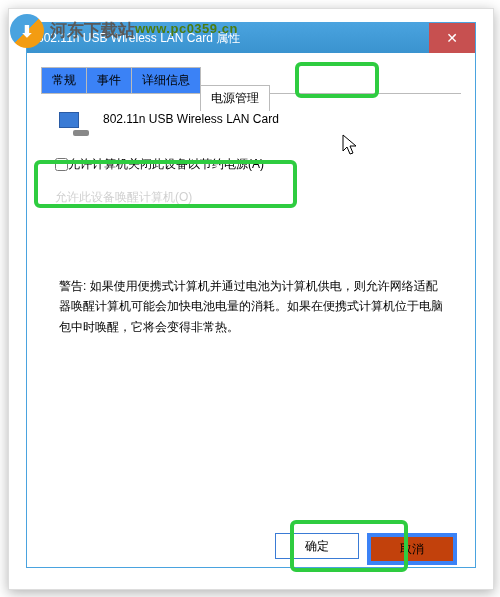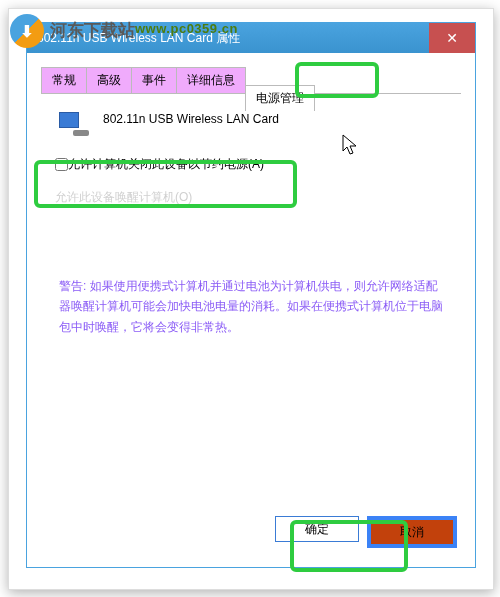--- a/index.html
+++ b/index.html
@@ -3,31 +3,31 @@
 <meta charset="utf-8">
 <style>
 body{margin:0;font-family:"Microsoft YaHei","Segoe UI",sans-serif;font-size:12px;background:#fff;width:500px;height:597px;position:relative;overflow:hidden}
 .shadow-box{position:absolute;left:8px;top:8px;width:484px;height:580px;background:#fff;box-shadow:0 3px 12px rgba(0,0,0,0.3);border:1px solid #ddd}
 .outer{position:absolute;left:26px;top:22px;width:448px;height:544px;border:1px solid #4aa3df;background:#fff}
 .titlebar{height:30px;background:linear-gradient(#4aa3df,#3a93cf);color:#fff;display:flex;align-items:center;padding-left:10px;font-size:12px}
 .titlebar .title{flex:1}
 .close-btn{width:46px;height:30px;background:#c75050;color:#fff;display:flex;align-items:center;justify-content:center;font-size:14px;cursor:pointer}
 .content{position:relative;padding:10px 14px;height:calc(100% - 30px);box-sizing:border-box}
 .tabs{display:flex;border-bottom:1px solid #bbb;margin-top:4px}
-.tab{padding:4px 10px;border:1px solid #bbb;border-bottom:none;background:#f0abfc;margin-right:-1px;font-size:12px;cursor:pointer}
+.tab{padding:4px 10px;border:1px solid #bbb;border-bottom:none;background:#3b82f6;margin-right:-1px;font-size:12px;cursor:pointer}
 .tab.active{background:#fff;position:relative;top:18px}
 .device-row{display:flex;align-items:flex-start;gap:10px;margin:18px 0 14px 18px}
 .device-icon{width:34px;height:30px;position:relative}
 .device-icon .screen{width:18px;height:14px;background:#3a7bd5;border:1px solid #2a5ba5;position:absolute;left:0;top:0}
 .device-icon .stick{width:16px;height:6px;background:#888;position:absolute;left:14px;top:18px;border-radius:2px}
 .checkbox-row{display:flex;align-items:center;gap:0;margin:6px 0 6px 14px;font-size:12px}
 .checkbox-row input{margin:0}
 .hidden-row{margin:16px 0 6px 14px;color:#888;font-size:12px;opacity:0.4}
-.warning{margin:70px 18px 0 18px;font-size:12px;line-height:1.7;color:#8b5cf6}
-.buttons{position:absolute;right:18px;bottom:19px;display:flex;gap:8px}
+.warning{margin:70px 18px 0 18px;font-size:12px;line-height:1.7;color:#000000}
+.buttons{position:absolute;right:18px;bottom:2px;display:flex;gap:8px}
 .btn{width:82px;height:24px;border:4px solid #3b82f6;background:#c2410c;font-size:12px;cursor:pointer;display:flex;align-items:center;justify-content:center}
 .btn.primary{border:1px solid #3a7bd5;background:#fff}
 .hl{position:absolute;border:4px solid #2ecc40;border-radius:6px;pointer-events:none;z-index:20}
 .hl1{left:295px;top:62px;width:76px;height:28px}
 .hl2{left:34px;top:160px;width:255px;height:40px}
 .hl3{left:290px;top:520px;width:110px;height:44px}
 .watermark{position:absolute;left:10px;top:14px;z-index:30;display:flex;align-items:center;gap:6px;pointer-events:none}
 .wm-icon{width:34px;height:34px;border-radius:50%;background:linear-gradient(135deg,#4aa3df 50%,#f39c12 50%);display:flex;align-items:center;justify-content:center;color:#fff;font-weight:bold;font-size:16px}
 .wm-text{display:flex;line-height:1.1}
 .wm-text .t1{font-size:17px;font-weight:bold;color:#595959}
@@ -50,21 +50,20 @@
 <div class="outer">
   <div class="titlebar">
     <span class="title">802.11n USB Wireless LAN Card 属性</span>
     <div class="close-btn">
         <span>✕</span>
       </div>
   </div>
   <div class="content">
     <div class="tabs">
       <div class="tab">常规</div>
-      <div class="tab">高级</div>
       <div class="tab">事件</div>
       <div class="tab">详细信息</div>
       <div class="tab active">电源管理</div>
     </div>
 
     <div class="device-row">
       <div class="device-icon">
         <div class="screen"></div>
           <div class="stick"></div>
       </div>

